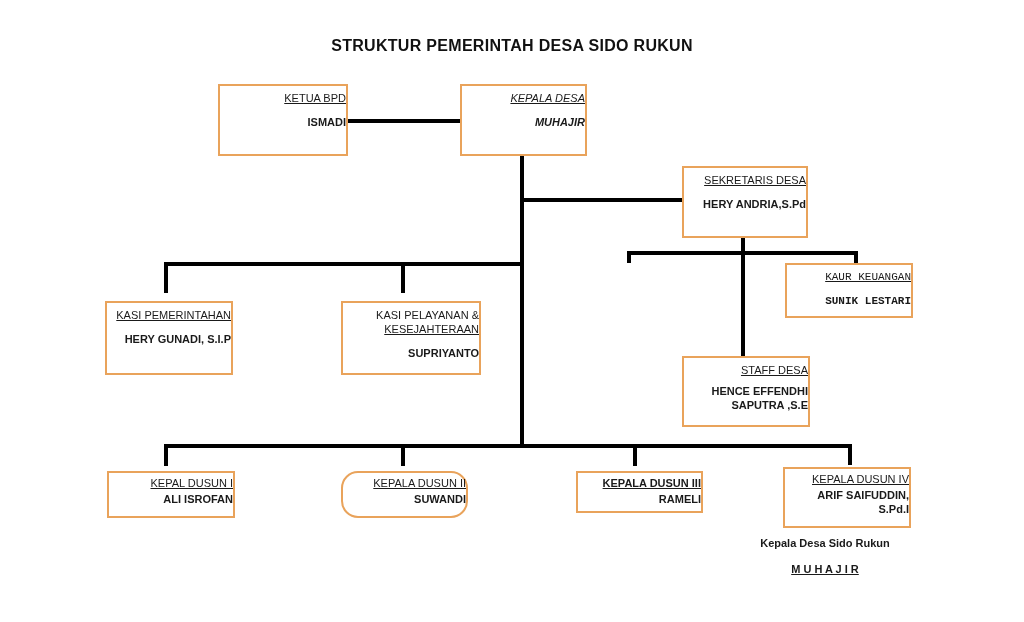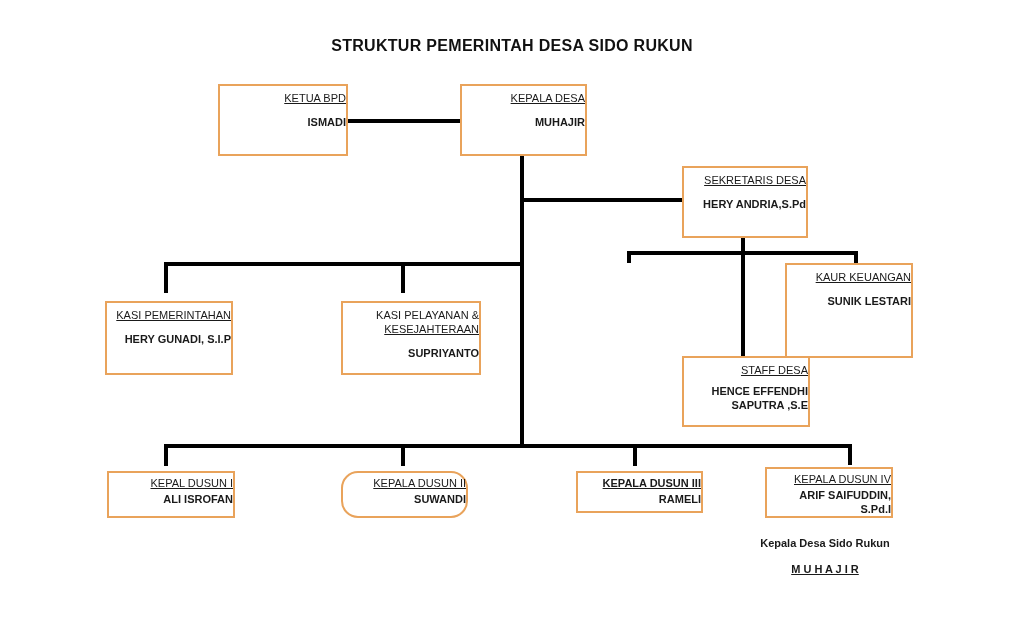--- a/index.html
+++ b/index.html
@@ -56,36 +56,36 @@
   <div class="conn" style="left:633px; top:444px; width:4px; height:22px;"></div>
   <div class="conn" style="left:848px; top:444px; width:4px; height:21px;"></div>
 
   <div class="box" style="left:218px; top:84px; width:130px; height:72px;">
     <div class="bt">
         <span class="ln u">KETUA BPD</span>
       </div>
     <div class="bn">ISMADI</div>
   </div>
 
-  <div class="box" style="left:460px; top:84px; width:127px; height:72px;">
+  <div class="box" style="left:460px; top:84px; width:127px; height:72px;font-style:italic;">
     <div class="bt">
         <span class="ln u">KEPALA DESA</span>
       </div>
     <div class="bn">MUHAJIR</div>
   </div>
 
   <div class="box" style="left:682px; top:166px; width:126px; height:72px;">
     <div class="bt">
         <span class="ln u">SEKRETARIS DESA</span>
       </div>
     <div class="bn">HERY ANDRIA,S.Pd</div>
   </div>
 
 
-  <div class="box" style="left:785px; top:263px; width:128px; height:95px;">
+  <div class="box" style="left:785px; top:263px; width:128px; height:55px;font-family:Liberation Mono, monospace;">
     <div class="bt">
         <span class="ln u">KAUR KEUANGAN</span>
       </div>
     <div class="bn">SUNIK LESTARI</div>
   </div>
 
   <div class="box" style="left:105px; top:301px; width:128px; height:74px;">
     <div class="bt">
         <span class="ln u">KASI PEMERINTAHAN</span>
       </div>
@@ -124,21 +124,21 @@
     <div class="bn">SUWANDI</div>
   </div>
 
   <div class="box tight" style="left:576px; top:471px; width:127px; height:42px;">
     <div class="bt">
         <span class="ln u b">KEPALA DUSUN III</span>
       </div>
     <div class="bn">RAMELI</div>
   </div>
 
-  <div class="box tight" style="left:765px; top:467px; width:128px; height:51px;">
+  <div class="box tight" style="left:783px; top:467px; width:128px; height:61px;">
     <div class="bt">
         <span class="ln u">KEPALA DUSUN IV</span>
       </div>
     <div class="bn">ARIF SAIFUDDIN, S.Pd.I</div>
   </div>
 
   <div class="sig">
     <div class="sig-role">Kepala Desa Sido Rukun</div>
     <div class="sig-name">M U H A J I R</div>
   </div>

